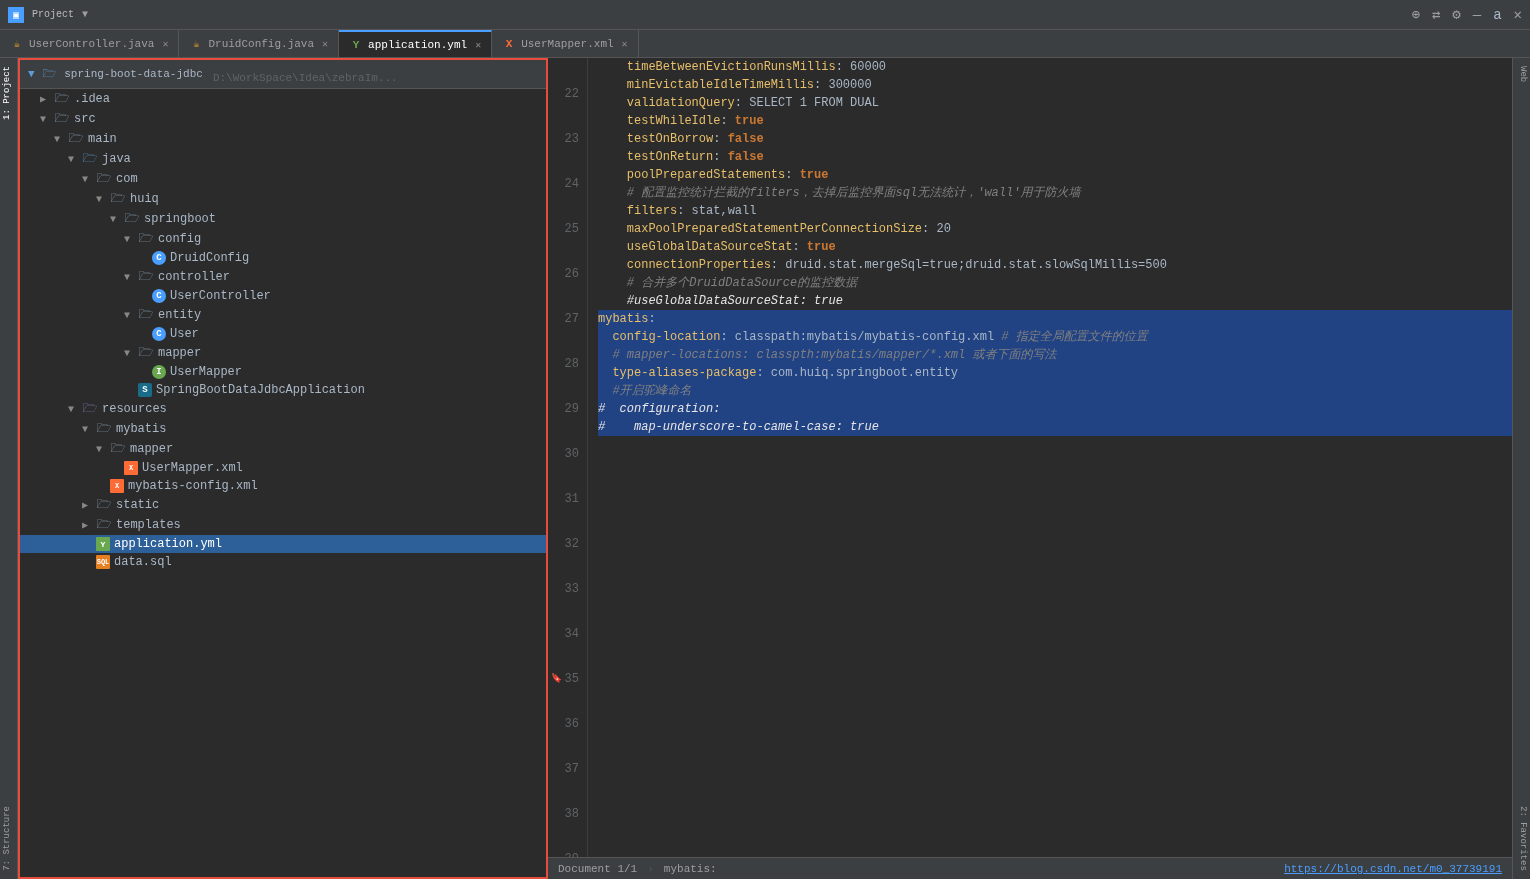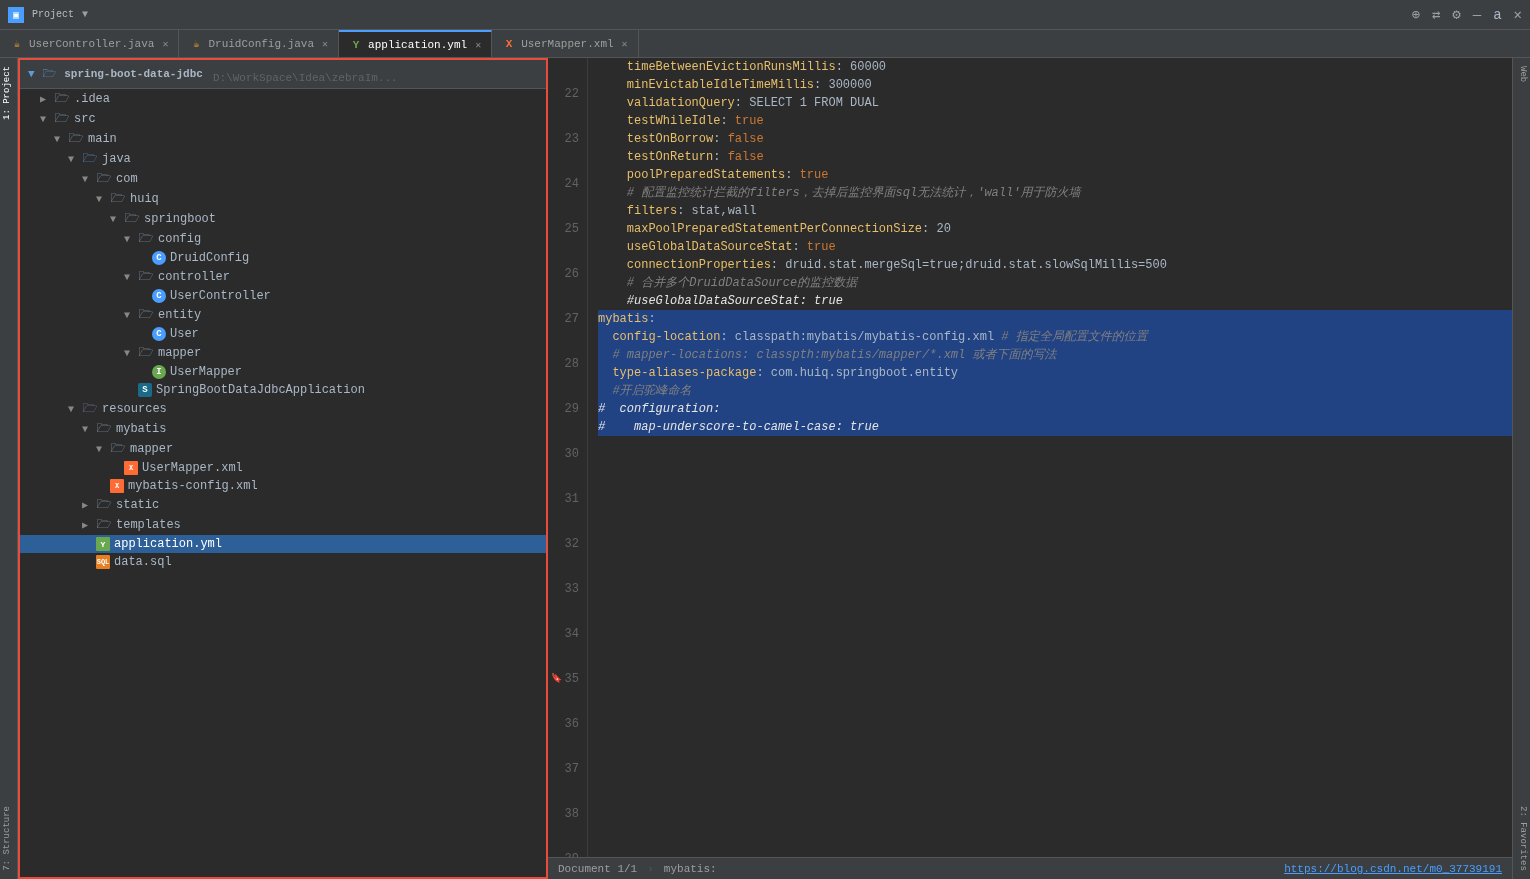--- a/index.html
+++ b/index.html
@@ -52,21 +52,21 @@
     .code-panel { flex: 1; display: flex; flex-direction: column; overflow: hidden; background: #2b2b2b; }
     .code-content { display: flex; flex: 1; overflow: hidden; }
     .line-numbers { width: 40px; background: #2b2b2b; color: #606366; font-size: 12px; text-align: right; padding-right: 8px; border-right: 1px solid #3c3f41; overflow: hidden; flex-shrink: 0; line-height: 18px; padding-top: 0; user-select: none; }
     .line-num { height: 18px; display: flex; align-items: center; justify-content: flex-end; margin-top: 27px; }
     .code-area { flex: 1; overflow-y: auto; overflow-x: auto; padding-left: 10px; line-height: 18px; }
     .code-line { height: 18px; display: flex; align-items: center; white-space: pre; }
     .code-line.selected-range { background: #214283; } 
     .comment { color: #e5e5e5; font-style: italic; }
     .comment-cn { color: #808080; font-style: italic; } 
     .val { color: #a9b7c6; } 
-    .yn { color: #cc7832; } 
+    .yn { color: #cc7832; font-weight: bold; } 
     .prop-key { color: #e8bf6a; }
     .highlighted-key { color: #e8bf6a; }
     
     
     .status-bar { background: #3c3f41; height: 22px; display: flex; align-items: center; padding: 0 10px; border-top: 1px solid #555; font-size: 11px; color: #9e9e9e; gap: 10px; flex-shrink: 0; }
     .status-separator { color: #555; }
     .status-link { color: #4a9eff; text-decoration: underline; cursor: pointer; }
     
     
     .right-sidebar { width: 18px; background: #3c3f41; border-left: 1px solid #555; flex-shrink: 0; display: flex; flex-direction: column; }
@@ -123,21 +123,21 @@
   <div class="left-sidebar">
     <div class="sidebar-tab-v active" style="font-size:9px; color:white;">1: Project</div>
     <div class="sidebar-tab-v" style="font-size:9px; margin-top:auto;">7: Structure</div>
   </div>
 
   <div class="file-tree-panel">
 
     <div class="file-tree-header">
       <span style="color:#5c9bd6;margin-right:4px;">▼</span>
       <span style="color:#5c9bd6;margin-right:4px;">🗁</span>
-      <span style="color:#a9b7c6;font-weight:bold;text-align:right;">spring-boot-data-jdbc</span>
+      <span style="color:#a9b7c6;font-weight:normal;text-align:right;">spring-boot-data-jdbc</span>
       <span style="color:#606366;margin-left:6px;font-size:11px;margin-top:8px;">D:\WorkSpace\Idea\zebraIm...</span>
     </div>
 
     <div class="tree-item" style="padding-left:20px;">
       <span style="color:#888;font-size:10px;width:14px;">▶</span>
       <div class="tree-folder-icon folder-plain">🗁</div>
       <span class="tree-label">.idea</span>
     </div>
 
     <div class="file-tree-content scrollbar-thin">

